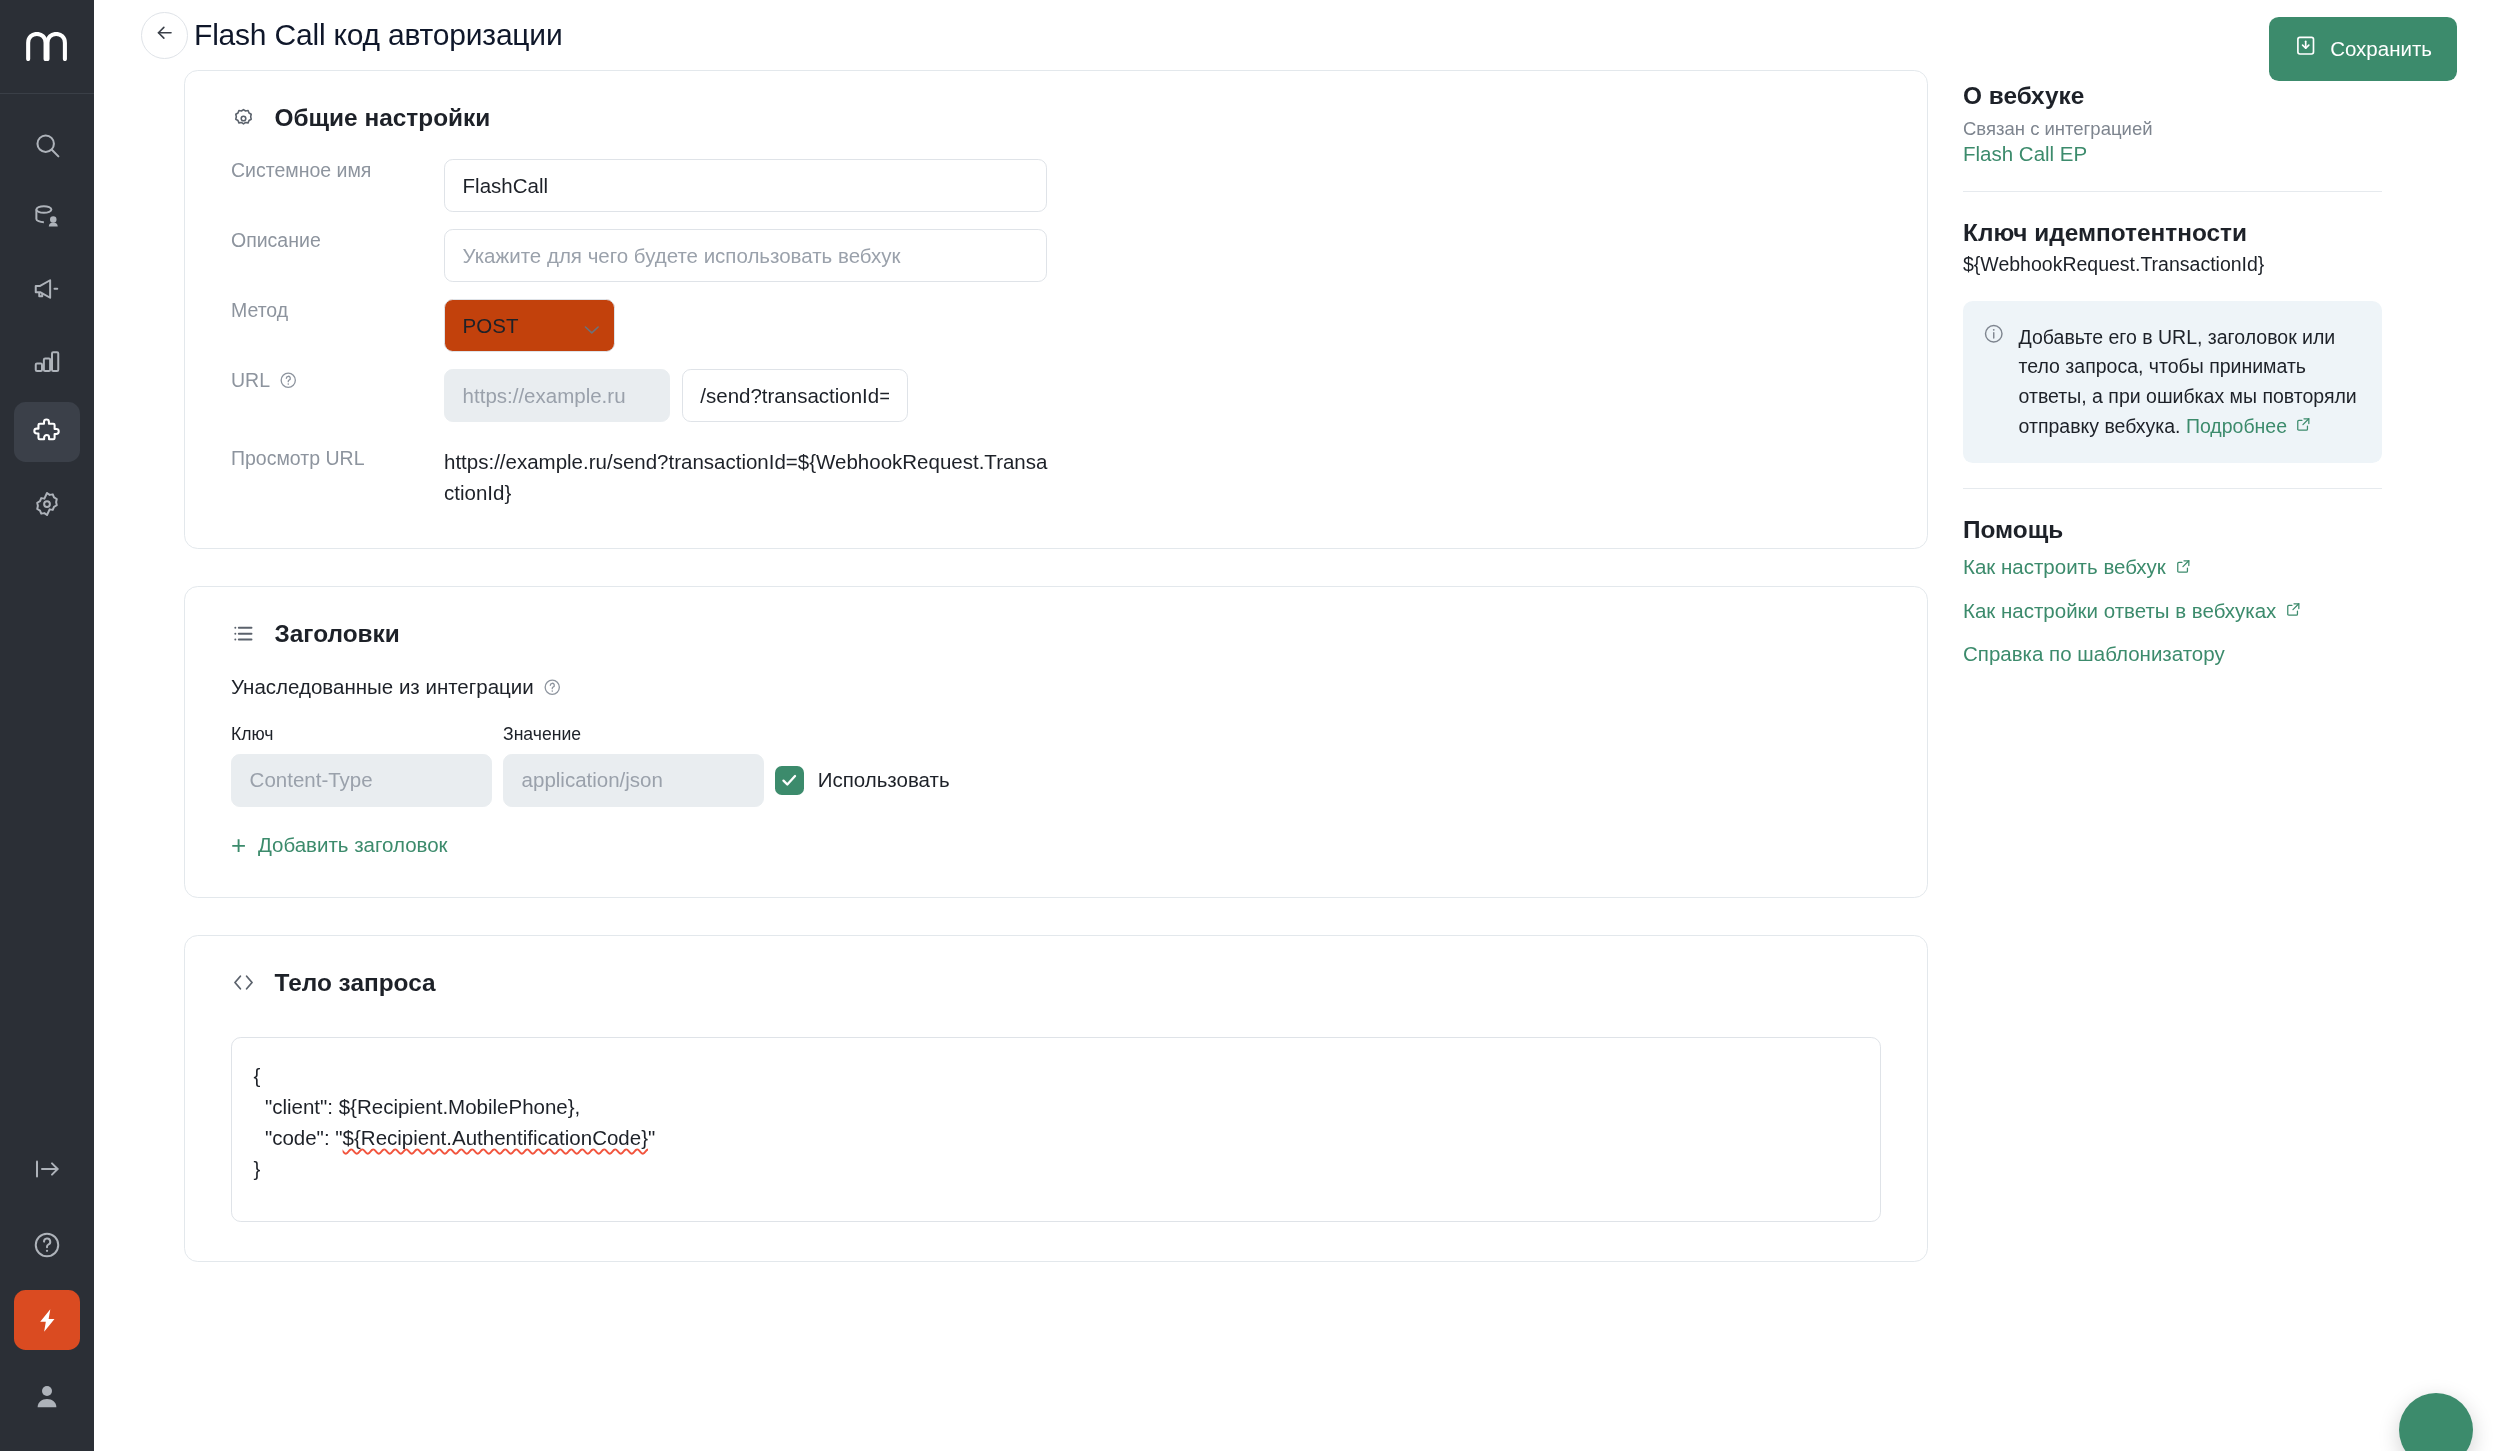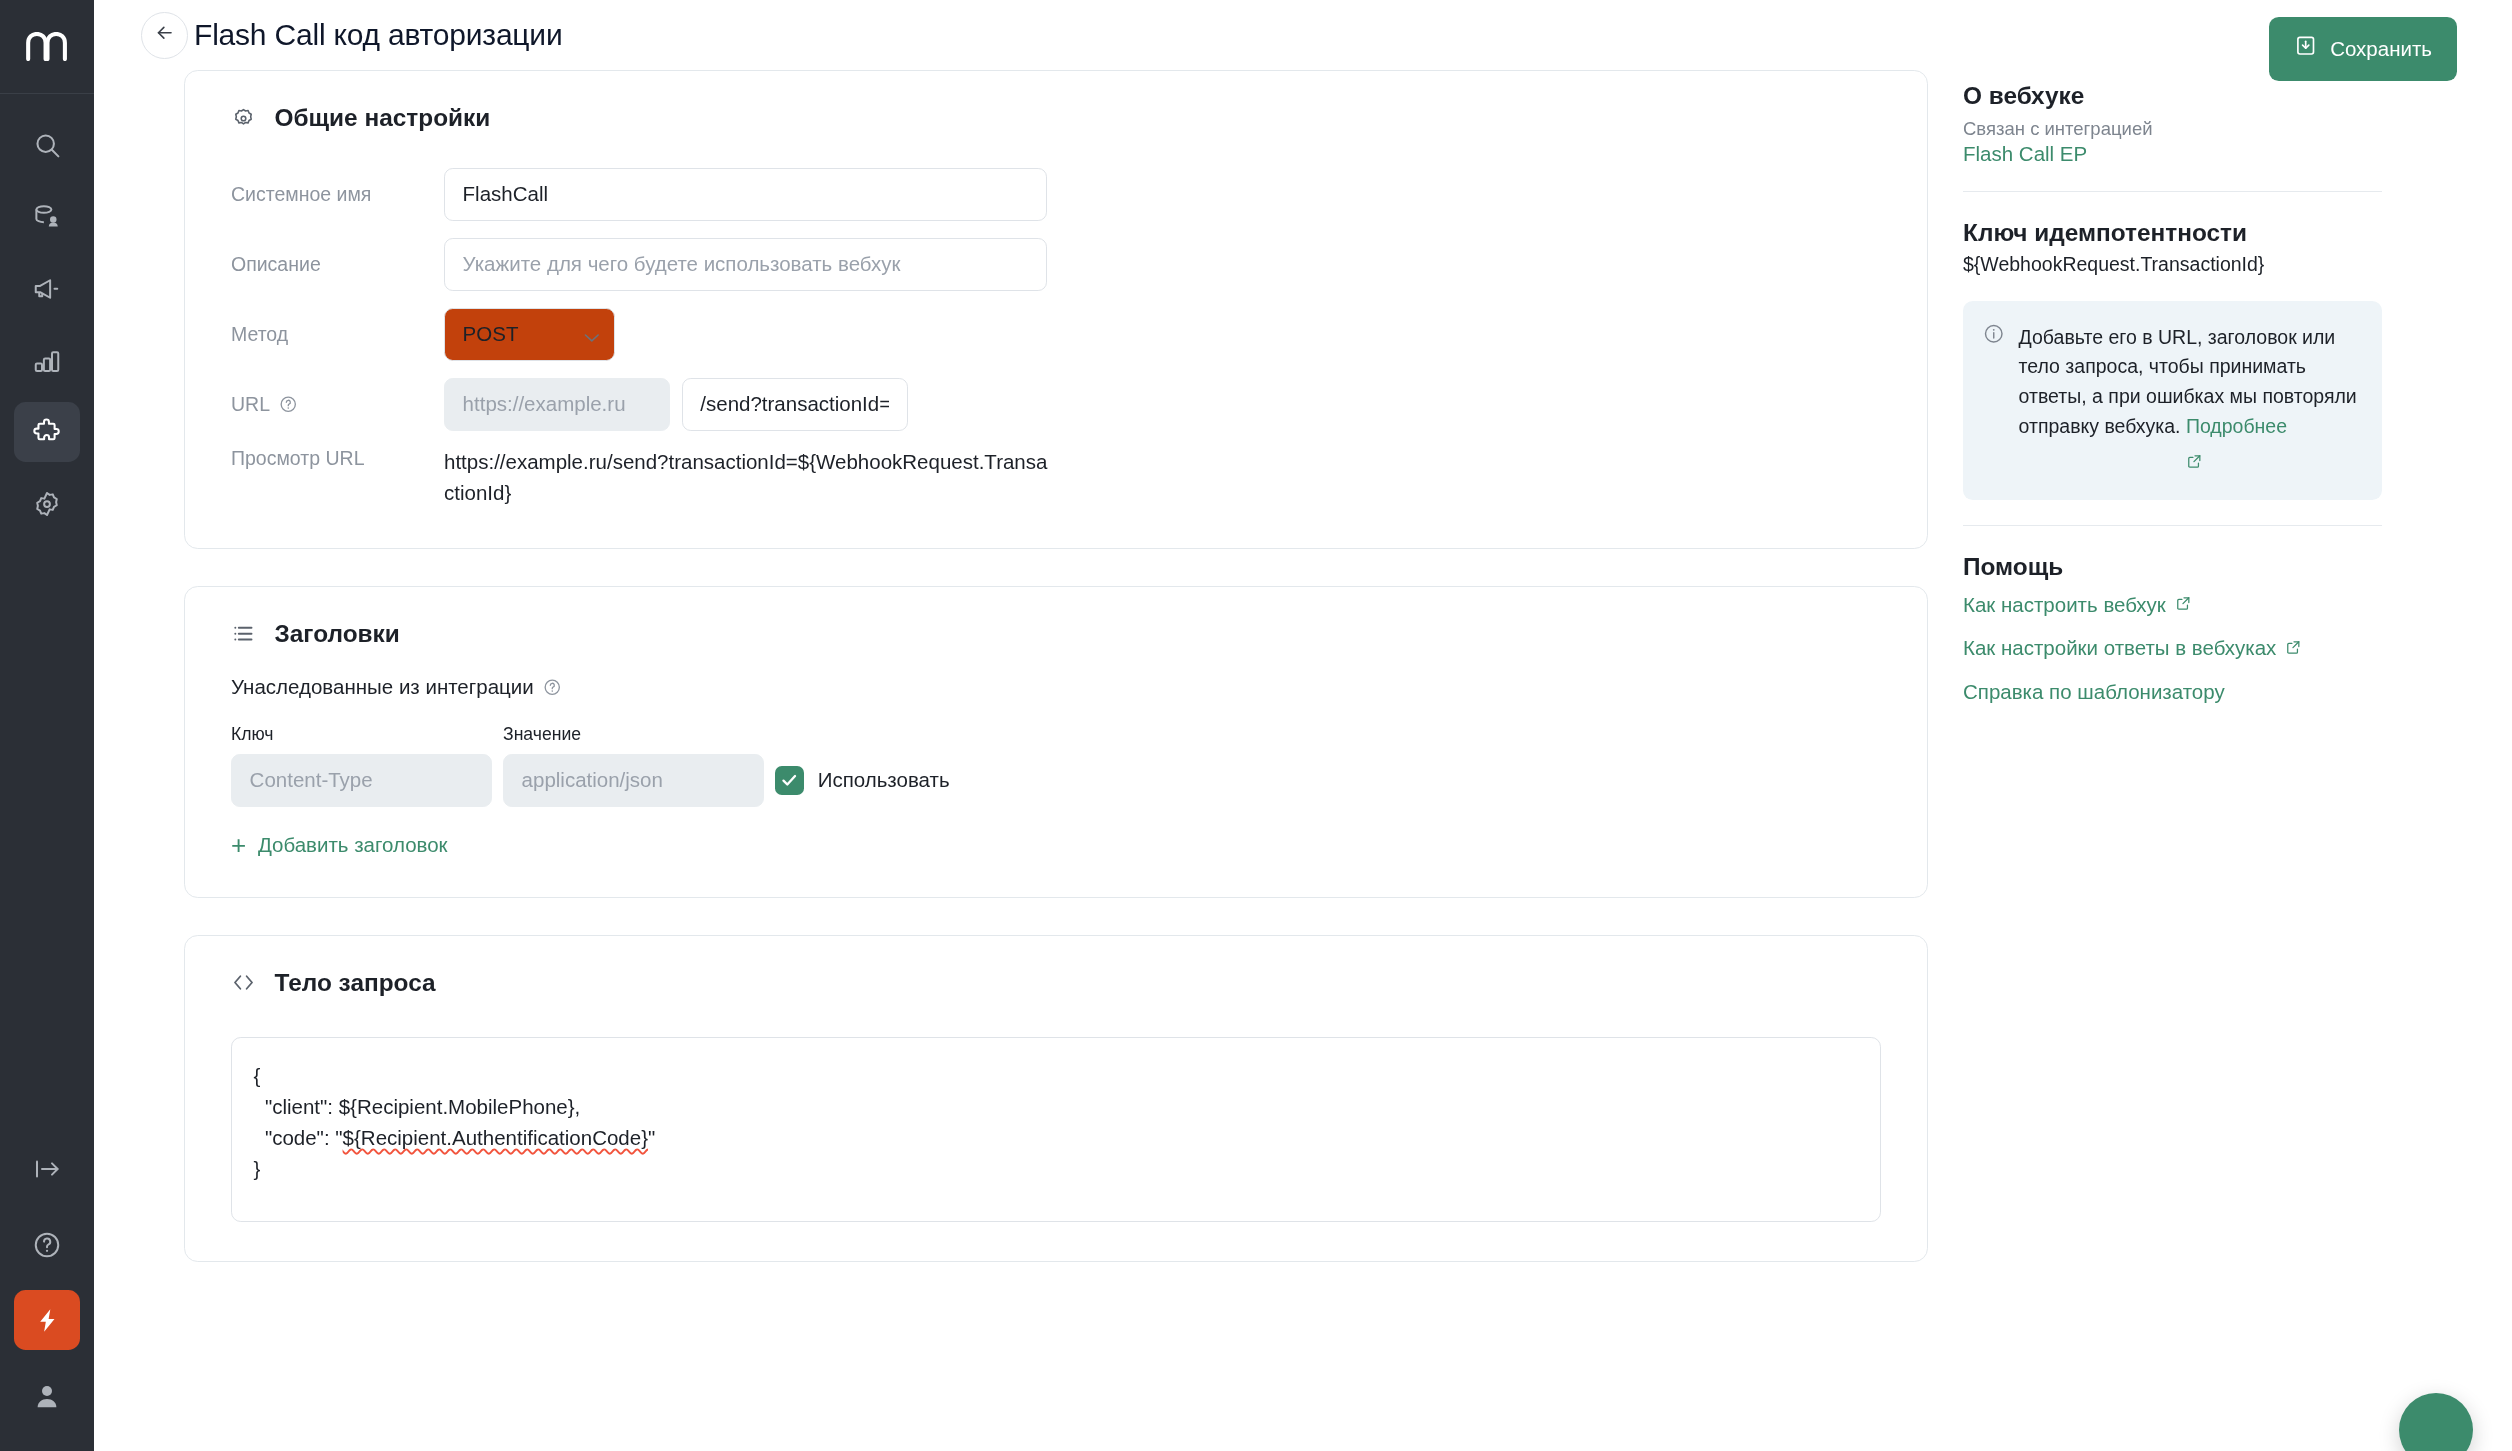--- a/index.html
+++ b/index.html
@@ -71,21 +71,21 @@
   .card {
     border: 1px solid #e3e8ec; border-radius: 13.7px; background: #fff;
     margin-bottom: 37px;
   }
   .card-head { display: flex; align-items: center; gap: 18.5px; padding: 33px 0 0 46px; }
   .card-head .ico { width: 25px; height: 25px; display:flex; align-items:center; justify-content:center; }
   .card-title { font-size: 24.4px; color: #1d2128; }
 
   .card-body { padding: 27px 46px 39px 46px; }
 
-  .frow { display: flex; align-items: center; min-height: 70px; }
+  .frow { display: flex; align-items: flex-start; min-height: 70px; }
   .flabel {
     width: 213px; flex: 0 0 213px; font-size: 19.5px; color: #8d949e;
     display:flex; align-items:center; gap: 8.8px;
   }
   .fctl { flex: 1 1 auto; display: flex; align-items: center; gap: 11.7px; }
 
   .inp {
     height: 53px; border: 1px solid #dfe3e8; border-radius: 8.8px;
     background: #fff; font-size: 20.5px; color: #1d2128;
     padding: 0 17.6px; font-family: "Liberation Sans", sans-serif;
@@ -155,21 +155,21 @@
   .aside h3 { font-size: 24.4px; color:#1d2128; font-weight: 700; margin-bottom: 5.9px; }
   .aside .muted { font-size: 18.5px; color:#7e858f; line-height: 1.45; }
   .aside .link { font-size: 20.5px; color:#3c8b6c; cursor: pointer; display:inline-flex; align-items:center; gap:8.8px; }
   .aside hr { border:none; border-top:1px solid #e6eaee; margin: 25px 0 27px 0; }
   .mono-val { font-size: 19.5px; color:#1d2128; margin-top: 3.9px; word-break:break-all; }
   .note {
     background:#eef4f8; border-radius: 9.8px; padding: 21.5px 21.5px 21.5px 19.5px;
     margin-top: 25px; display:flex; gap: 14.6px;
   }
   .note-txt { font-size: 19.5px; color:#1d2128; line-height: 1.52; }
-  .note-link { color:#3c8b6c; display:inline-flex; align-items:flex-start; gap:7.8px; cursor:pointer;flex-direction:column; }
+  .note-link { color:#3c8b6c; display:inline-flex; align-items:flex-end; gap:7.8px; cursor:pointer; }
   .help-list { display:flex; flex-direction:column; gap: 19.5px; margin-top: 11.7px; }
 
   .fab {
     position: absolute; right: 39px; bottom: -15.6px;
     width: 74px; height: 74px; border-radius: 50%;
     background:#3c8b6c; box-shadow: 0 5.9px 21.5px rgba(0,0,0,0.18);
     cursor: pointer;
   }
 </style>
 </head>

